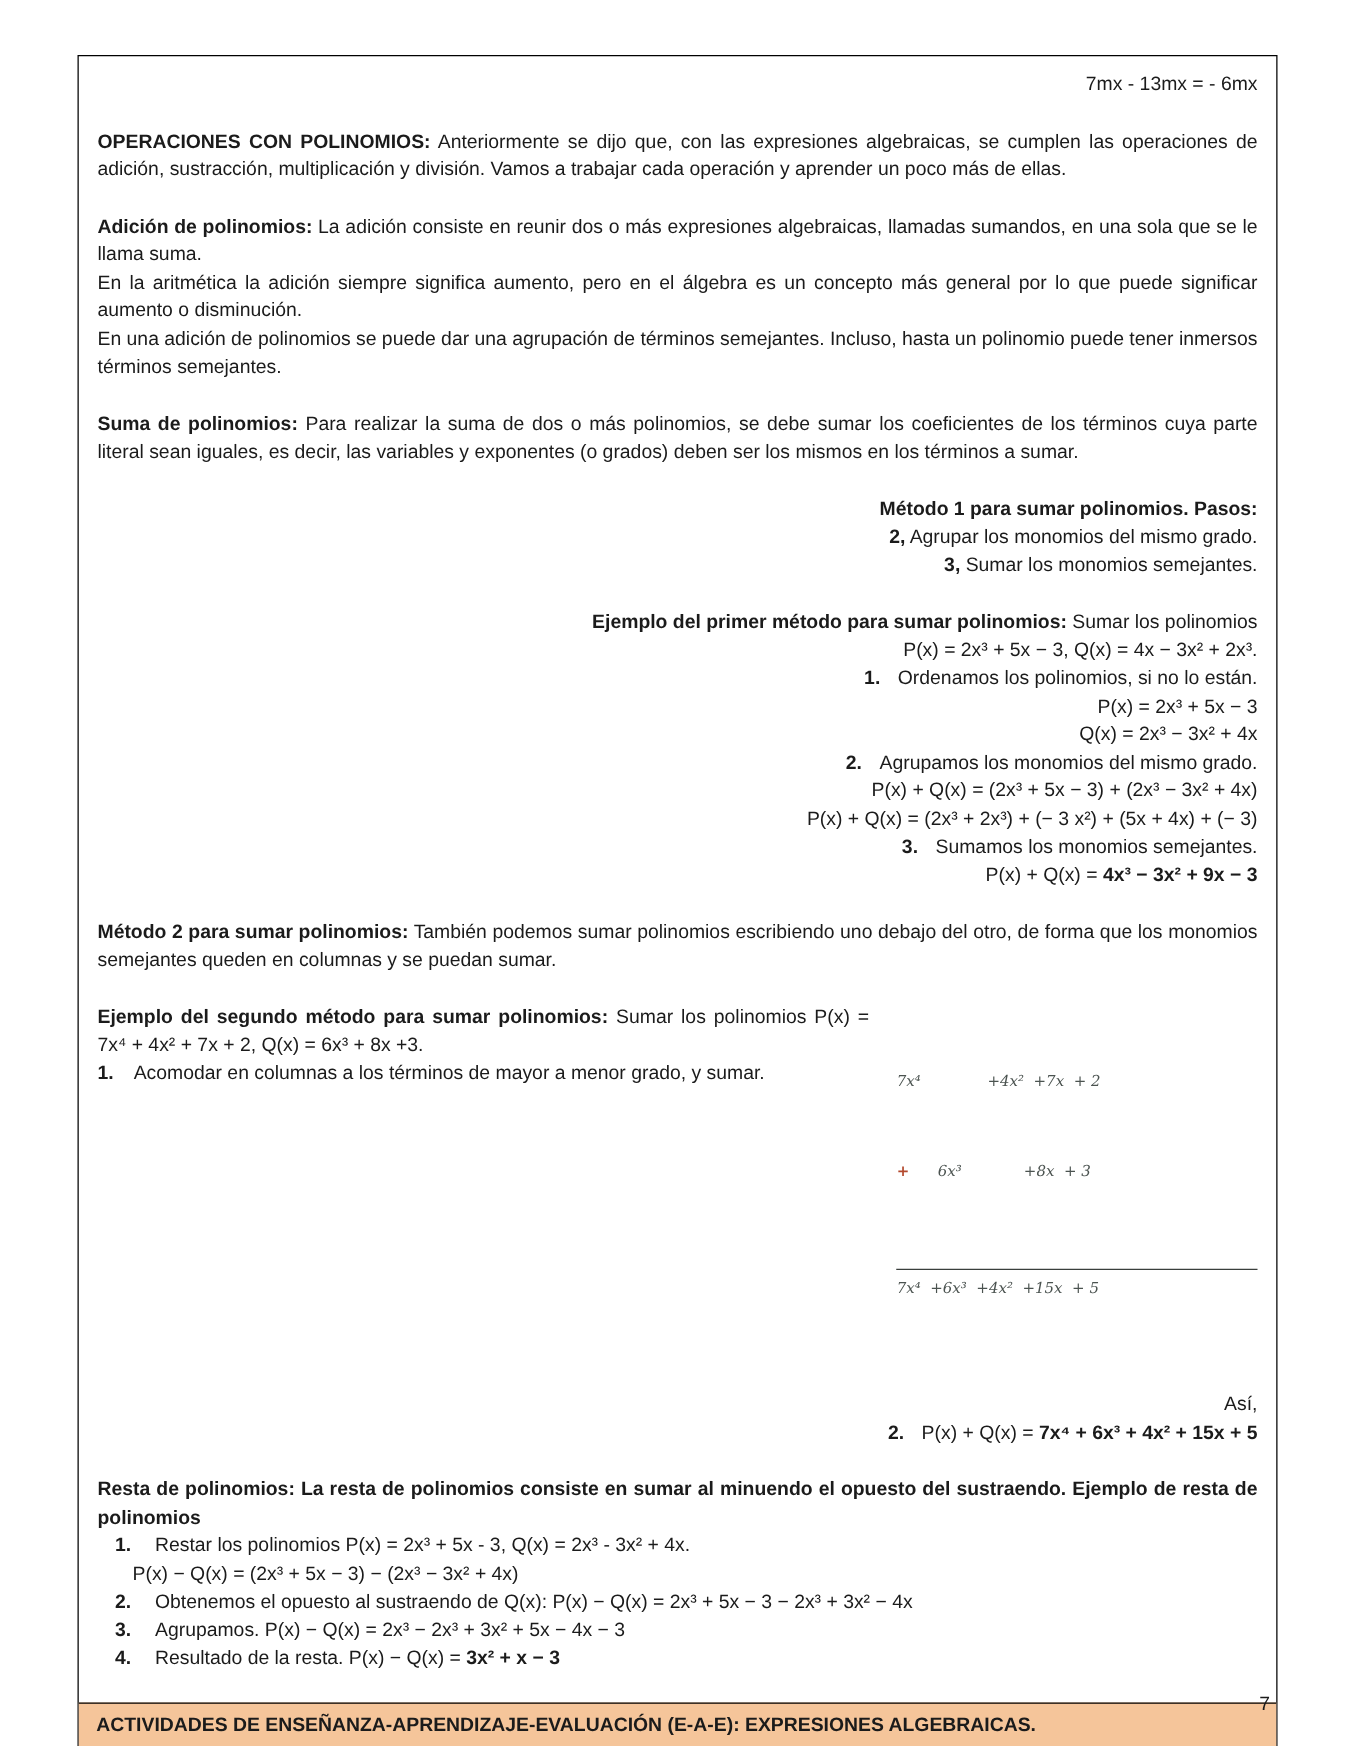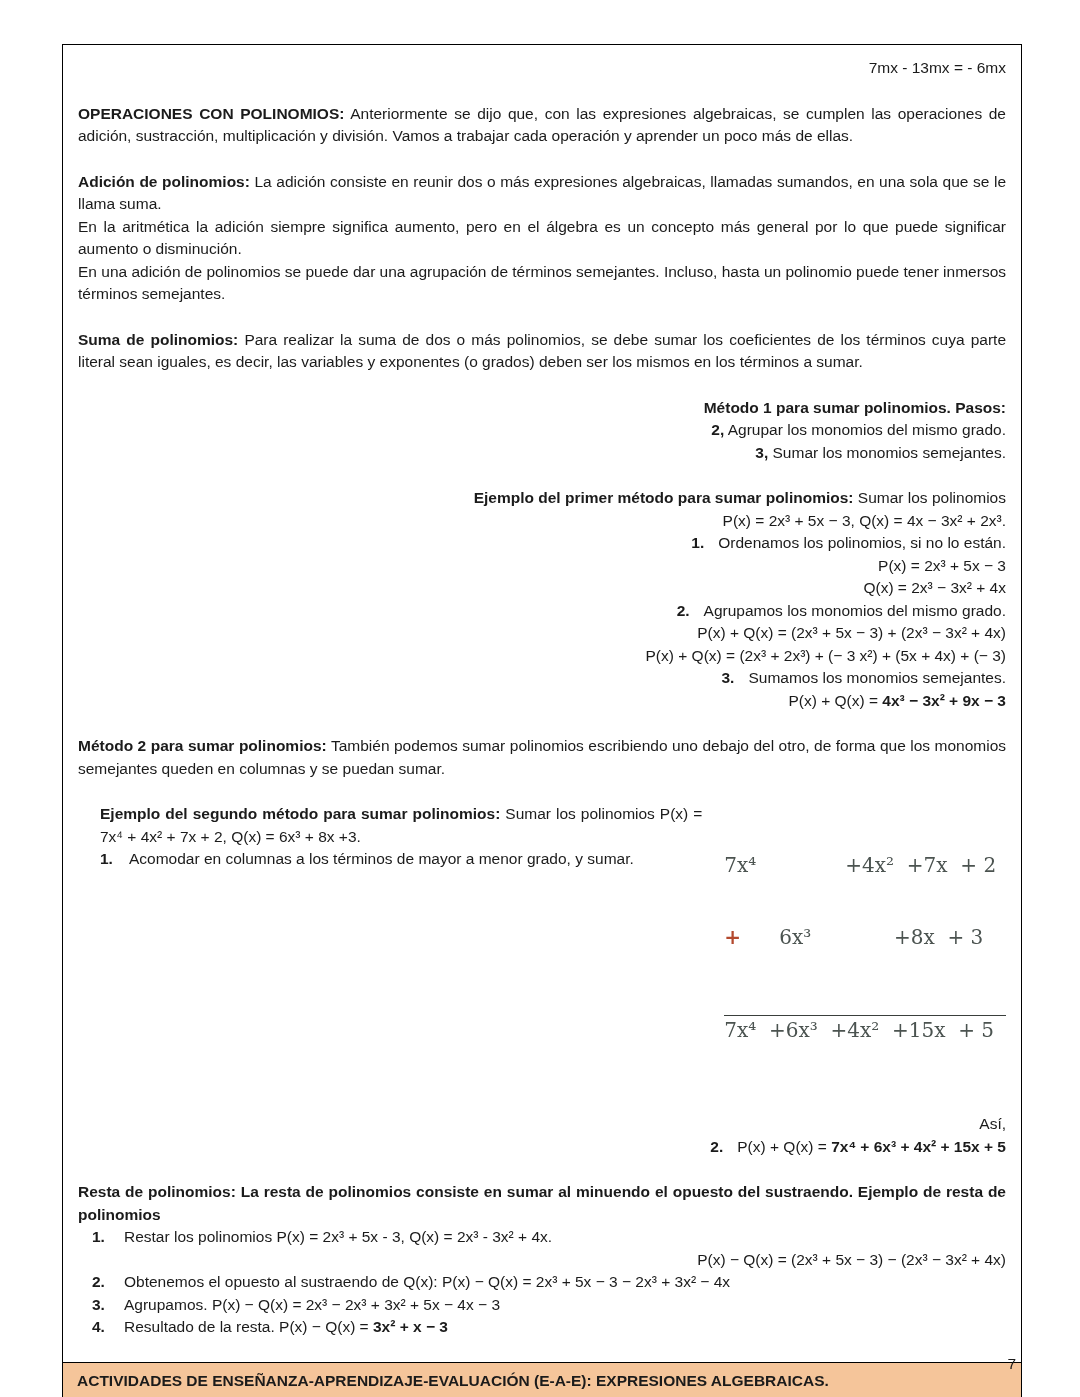--- a/index.html
+++ b/index.html
@@ -24,40 +24,41 @@
   .b { font-weight: bold; }
   p, .para { margin: 0 0 23px 0; text-align: justify; }
   .blk { display: block; }
   .eq-top { margin: 2px 0 23px 52px; }
   .plainline { text-align: right; }
   .lines > div { text-align: right; }
   .innerstep { margin-left: 36px; }
   .innerstep .sn { font-weight: bold; margin-right: 14px; }
   .block { margin-bottom: 23px; }
   .ex2-wrap { display: flex; gap: 22px; margin-bottom: 23px; }
-  .ex2-left { width: 618px; margin-left: 22px; }
+  .ex2-left { width: 618px; }
   .ex2-left p { margin-bottom: 0; }
   .ex2-left .innerstep { margin-left: 0; }
   .ex2-left .innerstep .sn { margin-right: 16px; }
   .hand {
     width: 289px;
     font-family: "DejaVu Serif", serif;
-    font-size: 20px;
+    font-style: italic;
+    font-size: 12px;
     line-height: 24px;
     color: #4b5350;
     white-space: pre;
     padding-top: 2px;
   }
   .hand .hrow { display: flex; }
   .hand .plus { color: #b3492e; font-weight: bold; }
   .hand .sum { border-top: 1.6px solid #3a3f3c; margin-top: 18px; padding-top: 2px; }
   .rstep { display: flex; text-align: left; }
   .rnum { font-weight: bold; width: 46px; padding-left: 14px; flex: none; }
   .rtext { flex: 1; }
-  .rsub { margin-left: 28px; text-align: right; }
+  .rsub { margin-left: 28px; text-align: left; }
   .banner {
     margin: 8px -15px 0 -15px;
     border-top: 1.2px solid #000;
     border-bottom: 1.2px solid #000;
     background: #f5c59a;
     padding: 7px 14px;
     font-weight: bold;
   }
   .page-number {
     position: absolute;

